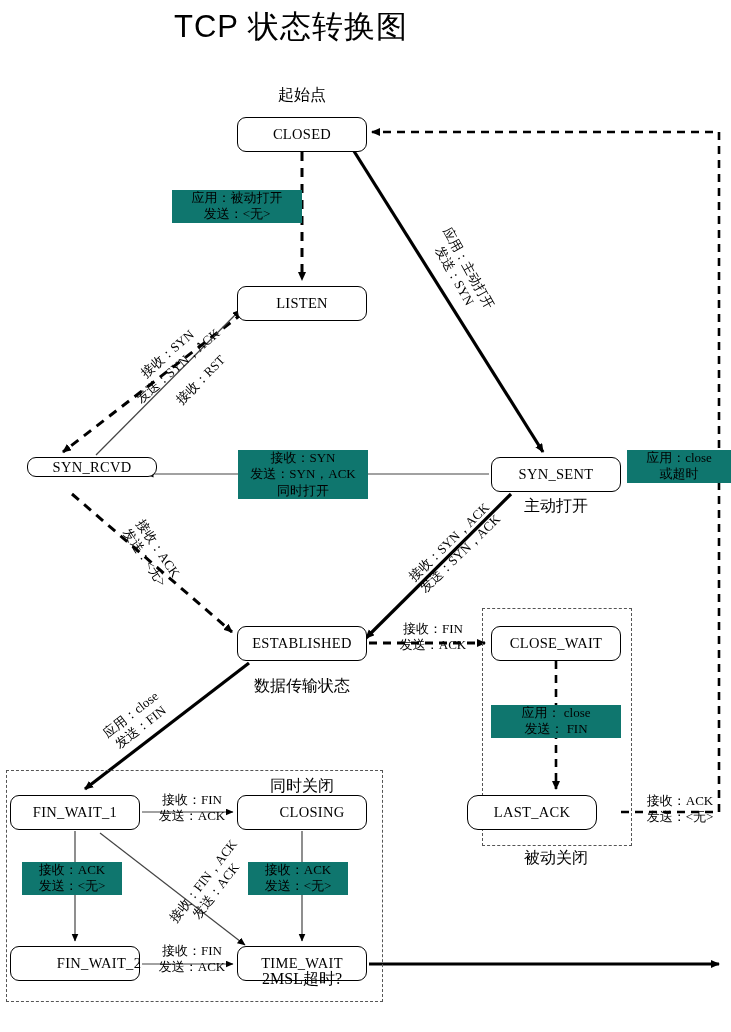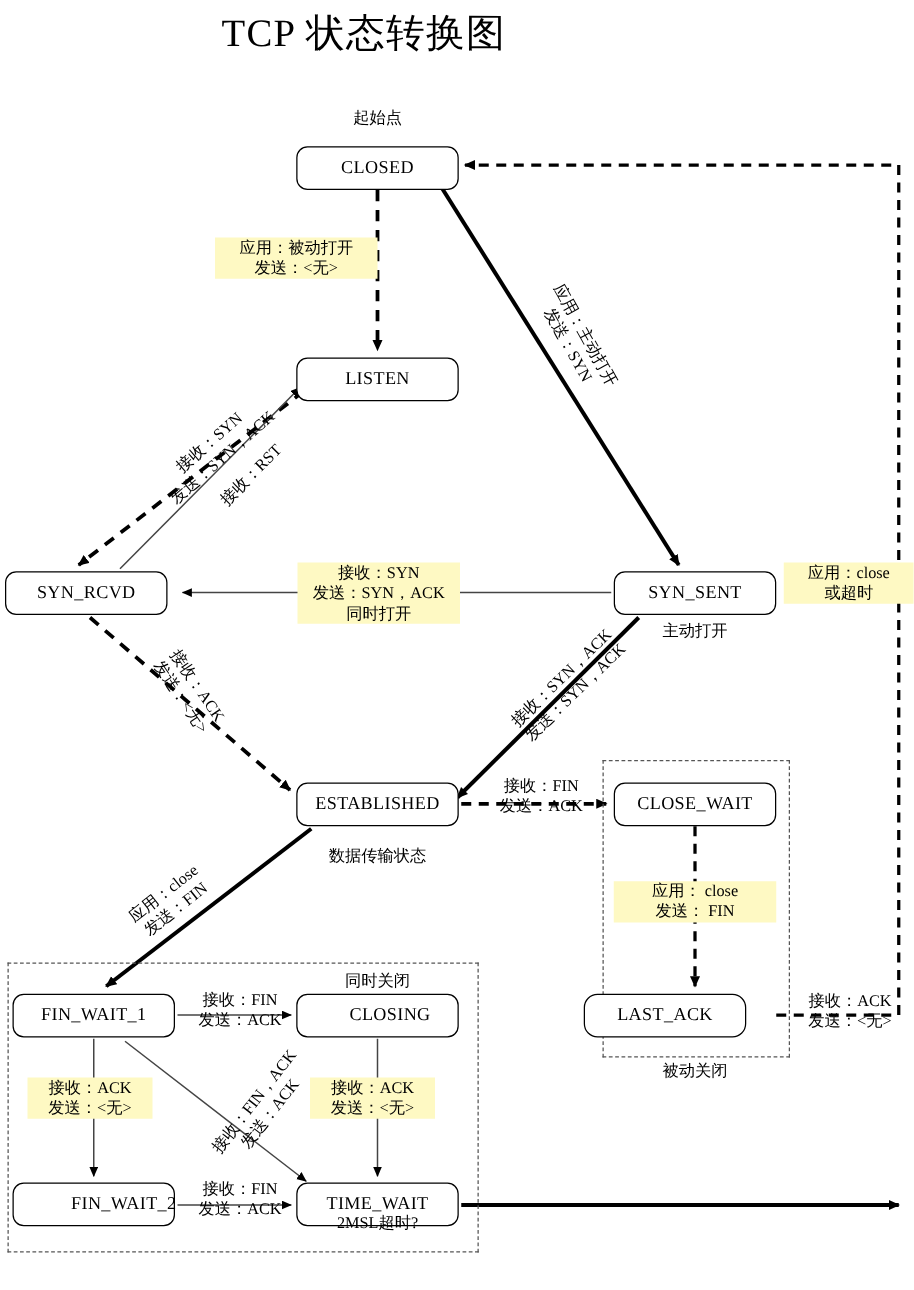--- a/index.html
+++ b/index.html
@@ -21,53 +21,53 @@
     width: 731px;
     height: 1032px;
   }
   .title {
     position: absolute;
     left: 0;
     top: 6px;
     width: 582px;
     text-align: center;
     font-size: 31px;
-    font-family: Liberation Serif, serif;
+    font-family: Liberation Sans, sans-serif;
     letter-spacing: 1px;
   }
   .node {
     position: absolute;
     border: 1.3px solid #000;
     border-radius: 9px;
     background: #fff;
     box-sizing: border-box;
     display: flex;
     align-items: center;
     justify-content: center;
     font-size: 14.5px;
     font-family: Liberation Serif, serif;
     letter-spacing: 0.3px;
     white-space: nowrap;
     z-index: 5;
   }
   .caption {
     position: absolute;
-    font-size: 13px;
+    font-size: 16px;
     font-family: "Liberation Serif", serif;
     white-space: nowrap;
     text-align: center;
     z-index: 6;
   }
   .edge-label {
     position: absolute;
     font-size: 13px;
     font-family: "Liberation Serif", serif;
     line-height: 1.25;
     white-space: nowrap;
-    background: #fef9c3;
+    background: #0f766e;
     text-align: center;
     z-index: 7;
   }
   .edge-label.rot {
     background: transparent;
   }
   .group-box {
     position: absolute;
     border: 1.2px dashed #555;
     box-sizing: border-box;
@@ -129,21 +129,21 @@
 
 <div class="group-box" style="left:482px;top:608px;width:150px;height:238px;"></div>
 <div class="group-box" style="left:6px;top:770px;width:377px;height:232px;"></div>
 
 <div class="node" style="left:237px;top:117px;width:130px;height:35px;">
     <span>CLOSED</span>
   </div>
 <div class="node" style="left:237px;top:286px;width:130px;height:35px;">
     <span>LISTEN</span>
   </div>
-<div class="node" style="left:4px;top:457px;width:130px;height:35px;">
+<div class="node" style="left:27px;top:457px;width:130px;height:20px;align-items:flex-end;">
     <span>SYN_RCVD</span>
   </div>
 <div class="node" style="left:491px;top:457px;width:130px;height:35px;">
     <span>SYN_SENT</span>
   </div>
 <div class="node" style="left:237px;top:626px;width:130px;height:35px;">
     <span>ESTABLISHED</span>
   </div>
 <div class="node" style="left:491px;top:626px;width:130px;height:35px;">
     <span>CLOSE_WAIT</span>

